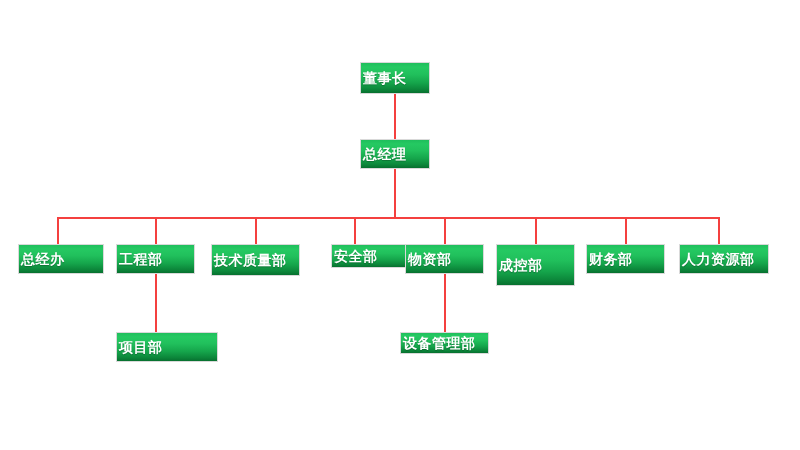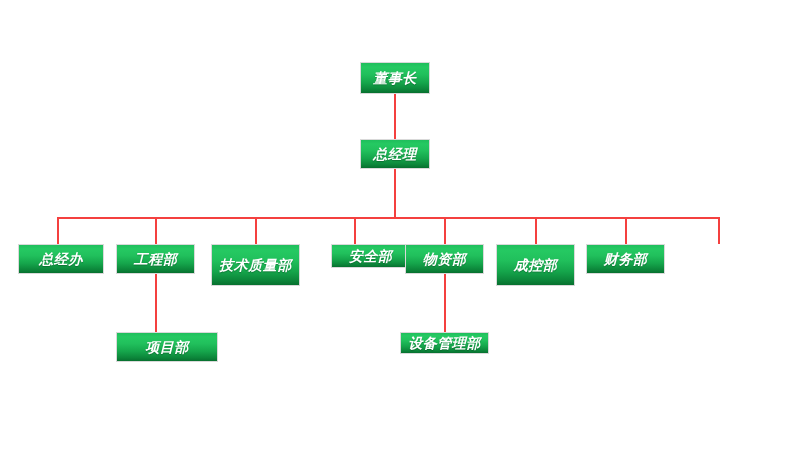--- a/index.html
+++ b/index.html
@@ -42,23 +42,21 @@
     border: 1px solid #d9d9d9;
     background: linear-gradient(to bottom,
                 #1fbe5c 0%,
                 #25c962 14%,
                 #21c05c 38%,
                 #15a54b 66%,
                 #0c863a 88%,
                 #07702f 100%);
     display: flex;
     align-items: center;
-    justify-content: center;
     padding: 0 2px;
-    font-style: italic;
   }
   .node-label {
     color: #ffffff;
     font-size: 14px;
     font-weight: bold;
     line-height: 1;
     letter-spacing: 0.5px;
     white-space: nowrap;
     text-shadow: 0 1px 1px rgba(0,0,0,0.25);
   }
@@ -100,40 +98,43 @@
   </div>
 
   <div class="node" style="left:18px; top:244px; width:86px; height:30px;">
     <span class="node-label">总经办</span>
   </div>
 
   <div class="node" style="left:116px; top:244px; width:79px; height:30px;">
     <span class="node-label">工程部</span>
   </div>
 
-  <div class="node" style="left:211px; top:244px; width:89px; height:42px;">
+  <div class="node" style="left:211px; top:244px; width:89px; height:32px;">
     <span class="node-label">技术质量部</span>
   </div>
 
   <div class="node" style="left:331px; top:244px; width:79px; height:24px;">
     <span class="node-label">安全部</span>
   </div>
 
   <div class="node" style="left:405px; top:244px; width:79px; height:30px;">
     <span class="node-label">物资部</span>
   </div>
 
   <div class="node" style="left:496px; top:244px; width:79px; height:42px;">
     <span class="node-label">成控部</span>
   </div>
 
   <div class="node" style="left:586px; top:244px; width:79px; height:30px;">
     <span class="node-label">财务部</span>
   </div>
 
+  <div class="node" style="left:679px; top:244px; width:90px; height:30px;">
+    <span class="node-label">人力资源部</span>
+  </div>
 
   <div class="node" style="left:116px; top:332px; width:102px; height:30px;">
     <span class="node-label">项目部</span>
   </div>
 
   <div class="node" style="left:400px; top:332px; width:89px; height:22px;">
     <span class="node-label">设备管理部</span>
   </div>
 
 </div>

